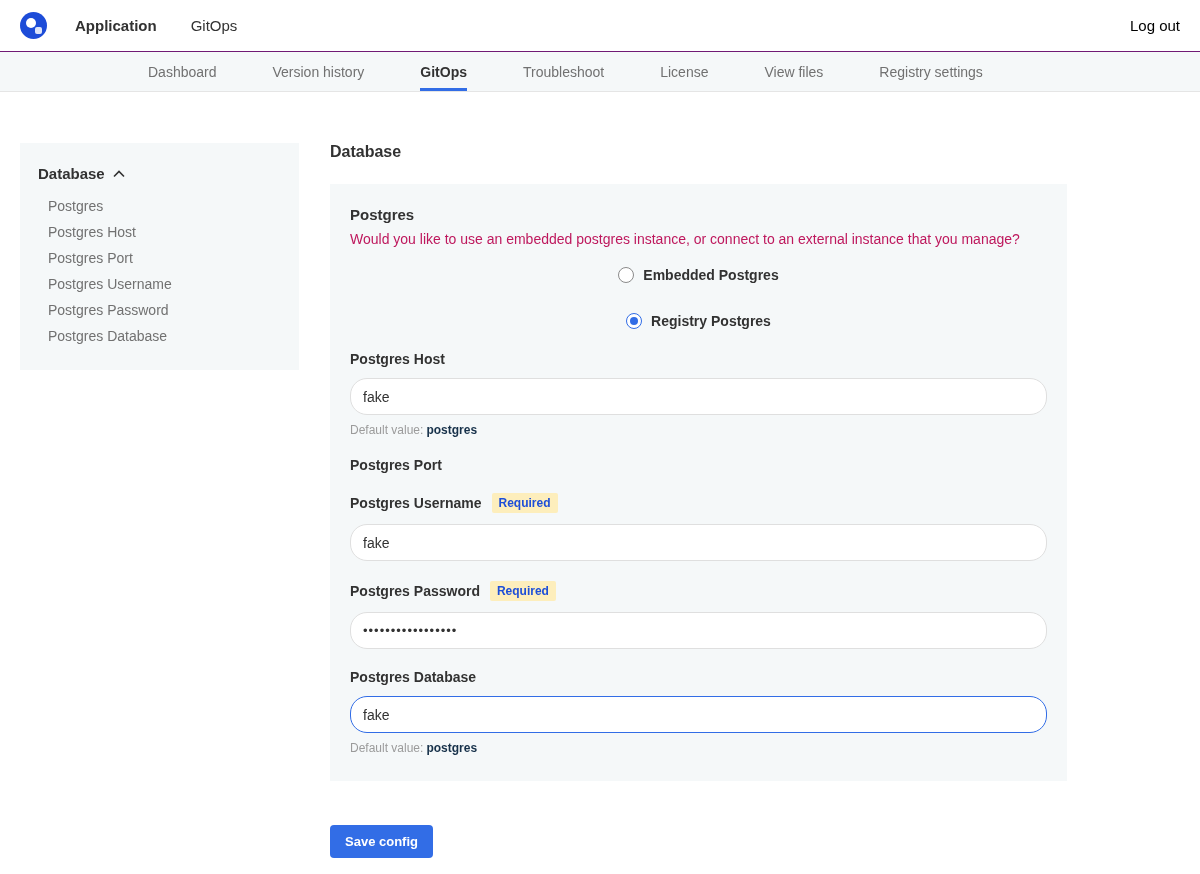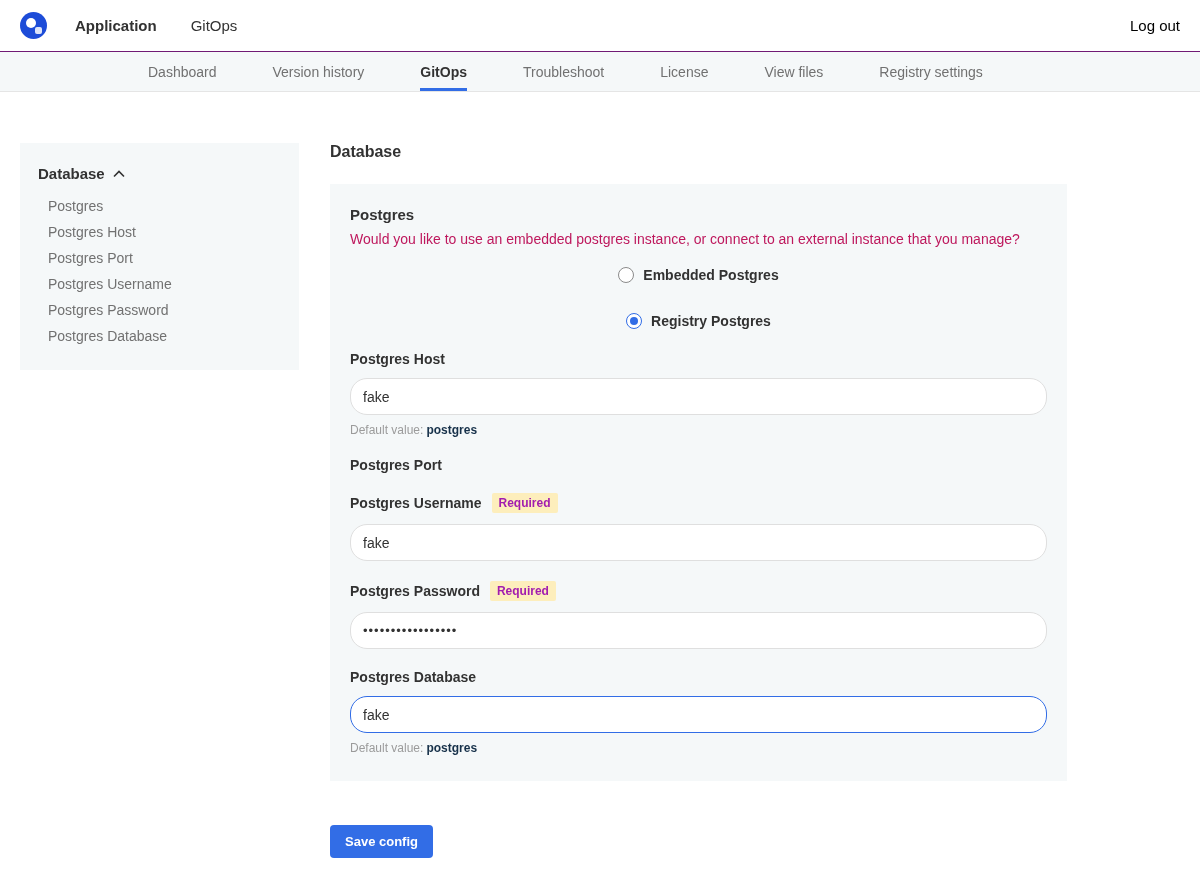--- a/index.html
+++ b/index.html
@@ -55,21 +55,21 @@
   .radio { width:16px; height:16px; border:1px solid #8b8b8b; border-radius:50%;
     background:#fff; position:relative; flex:0 0 auto; }
   .radio[data-checked="true"] { border-color:#326de6; }
   .radio[data-checked="true"]::after { content:""; position:absolute; left:3px; top:3px;
     width:8px; height:8px; border-radius:50%; background:#326de6; }
 
   .field { margin-bottom:20px; }
   .field:last-child { margin-bottom:0; }
   .field-label-row { display:flex; align-items:center; gap:10px; margin-bottom:11px; }
   .field-label { font-size:14px; font-weight:700; color:#323232; }
-  .required-badge { background:#fdeebc; color:#a21caf; font-size:12px; font-weight:700;
+  .required-badge { background:#fdeebc; color:#1d4ed8; font-size:12px; font-weight:700;
     padding:3px 7px; border-radius:2px; }
   .text-input { width:100%; height:37px; background:#fff; border:1px solid #dfdfdf;
     border-radius:17px; padding:0 12px; font-size:14px; color:#323232;
     font-family:inherit; outline:none; }
   .text-input.focused { border-color:#326de6; }
   .text-input.password { letter-spacing:1px; font-size:13px; }
   .field-help { margin-top:8px; font-size:12px; color:#9b9b9b; }
   .field-help b { color:#17314a; font-weight:700; margin-left:3px; }
 
   .save-btn { margin-top:44px; background:#326de6; color:#fff; border:none;

